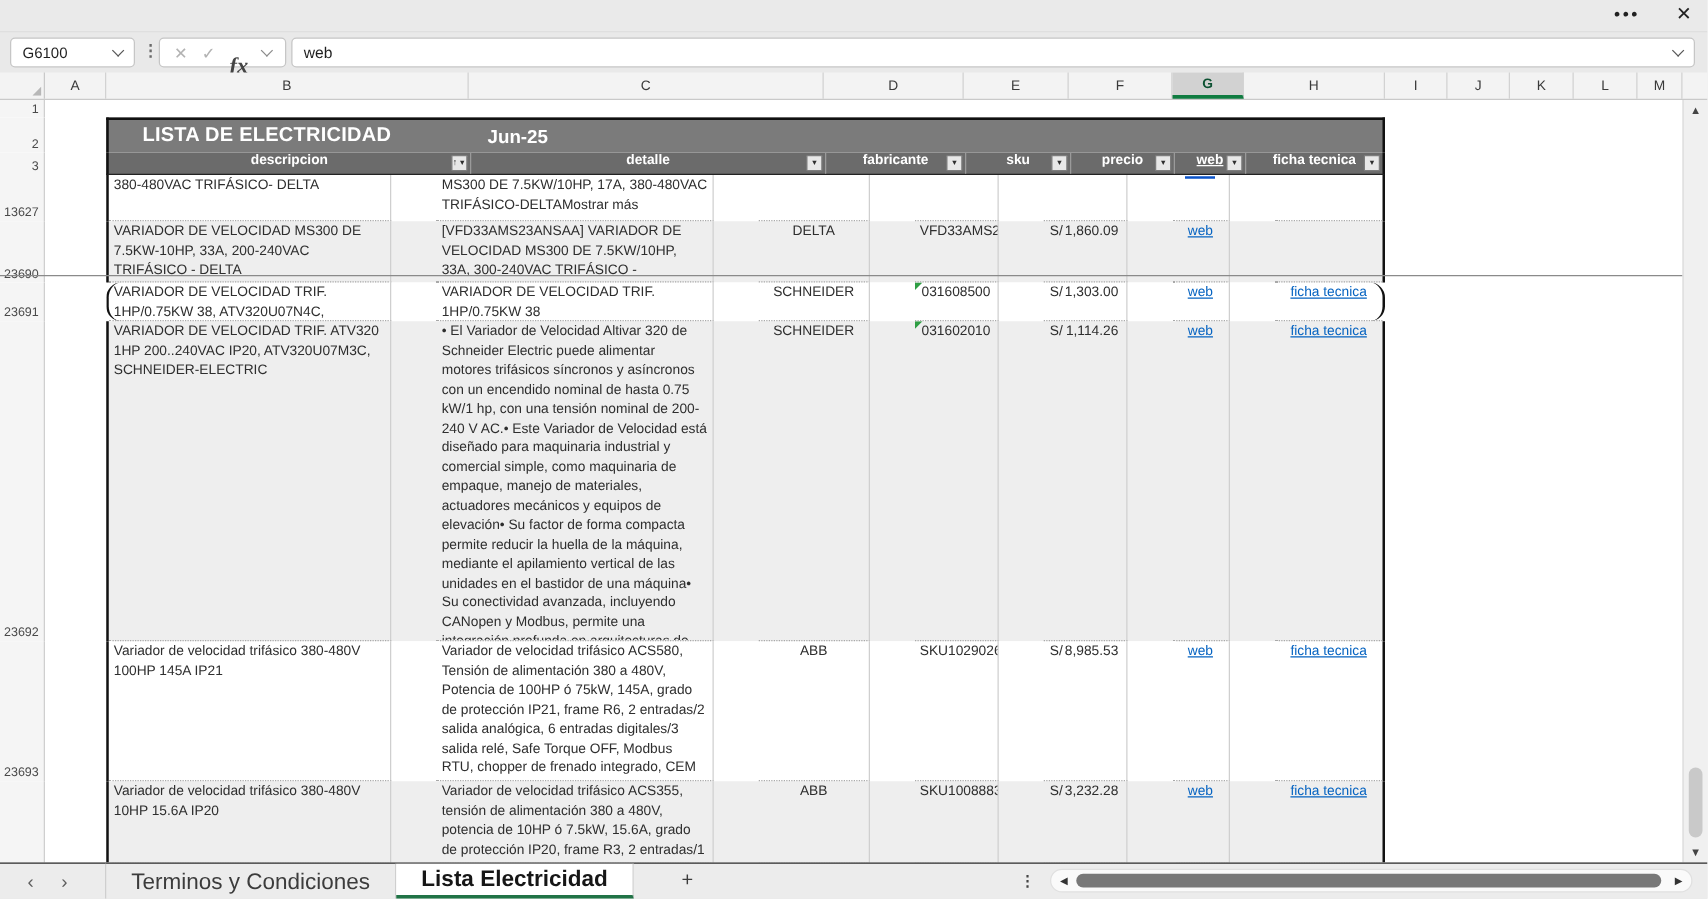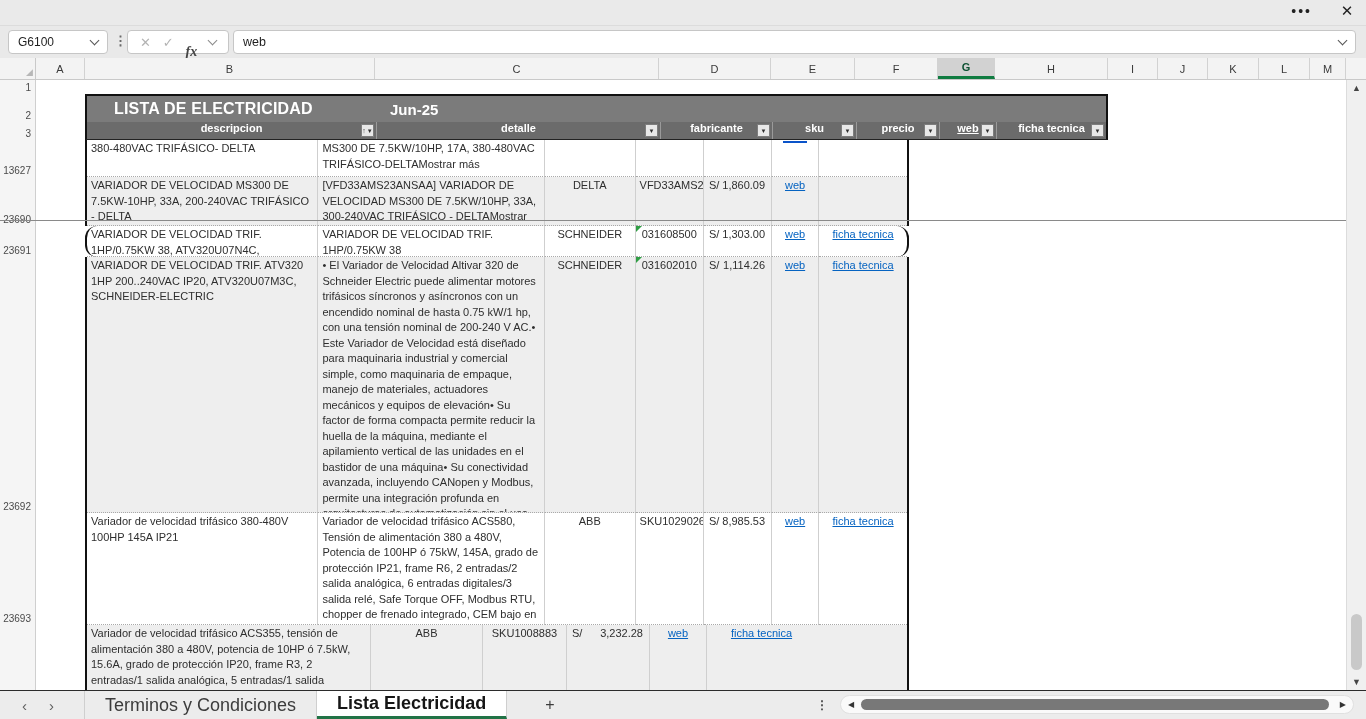--- a/index.html
+++ b/index.html
@@ -13,21 +13,21 @@
   .close-x { position:absolute; right:8px; top:2px; font-size:15px; color:#222; width:22px; text-align:center; }
 
   
   .fbar { position:absolute; left:0; top:26px; width:1366px; height:32px; background:#e9e9e9; }
   .namebox { position:absolute; left:8px; top:4px; width:100px; height:24px; background:#fff; border:1px solid #c6c6c6; border-radius:4px; display:flex; align-items:center; }
   .namebox .txt { padding-left:9px; font-size:12px; color:#1f1f1f; flex:1; }
   .chev { width:7px; height:7px; border-right:1.6px solid #555; border-bottom:1.6px solid #555; transform:rotate(45deg); margin:-3px 9px 0 0; display:inline-block; }
   .vdots { position:absolute; left:114px; top:7px; color:#6a6a6a; font-size:13px; font-weight:bold; }
   .fxgroup { position:absolute; left:127px; top:4px; width:102px; height:24px; background:#fff; border:1px solid #c6c6c6; border-radius:4px; display:flex; align-items:center; justify-content:space-evenly; }
   .fx-cancel, .fx-check { color:#b3b3b3; font-size:13px; }
-  .fx-label { font-family:"Liberation Serif", serif; font-style:italic; font-size:14px; color:#444; font-weight:bold;margin-top:20px; }
+  .fx-label { font-family:"Liberation Serif", serif; font-style:italic; font-size:18px; color:#444; font-weight:bold;margin-top:20px; }
   .fxgroup .chev { margin:-3px 0 0 0; border-color:#8a8a8a; }
   .ffield { position:absolute; left:233px; top:4px; right:10px; height:24px; background:#fff; border:1px solid #c6c6c6; border-radius:4px; display:flex; align-items:center; }
   .ffield .txt { padding-left:9px; font-size:12.5px; color:#1f1f1f; flex:1; }
 
   
   .colstrip { position:absolute; left:0; top:58px; width:1366px; height:22px; background:#f3f3f3; border-bottom:1px solid #c9c9c9; display:flex; }
   .corner { width:36px; height:100%; border-right:1px solid #c9c9c9; position:relative; }
   .corner .tri { position:absolute; right:2px; bottom:2px; font-size:9px; color:#b7b7b7; line-height:9px; }
   .colh { height:100%; border-right:1px solid #d2d2d2; display:flex; align-items:center; justify-content:center; font-size:11px; color:#3a3a3a; }
   .colh.sel { background:#d2d2d2; border-bottom:3px solid #107c41; color:#0c5132; font-weight:bold; }
@@ -46,21 +46,21 @@
 
   
   .theadwrap { width:1023px; flex:none; background:#6b6b6b; border-left:2px solid #111; border-right:2px solid #111; border-bottom:1px solid #222; display:flex; }
   .th { position:relative; height:100%; border-right:1px solid #9a9a9a; color:#fff; font-size:11px; font-weight:bold; display:flex; align-items:flex-start; justify-content:center; }
   .th:last-child { border-right:0; }
   .th .lbl.u { text-decoration:underline; }
   .fbtn { position:absolute; right:2px; top:2px; width:13px; height:13px; background:#e8e8e8; border:1px solid #7d7d7d; border-radius:1px; display:flex; align-items:center; justify-content:center; color:#2e2e2e; font-size:6px; line-height:6px; }
   .fbtn .up { font-size:7px; margin-right:1px; }
 
   
-  .tcells { width:824px; flex:none; display:flex; border-left:2px solid #111; border-right:2px solid #111; }
+  .tcells { width:1023px; flex:none; display:flex; border-left:2px solid #111; border-right:2px solid #111;gap:36px; }
   .cell { position:relative; height:100%; border-right:1px solid #cfcfcf; border-bottom:1px dotted #a9a9a9; overflow:hidden; font-size:11px; line-height:15.5px; color:#2e2e2e; padding:1px 4px 0 4px; }
   .cell:last-child { border-right:0; }
   .cell.center { text-align:center; }
   .cell.precio { display:flex; justify-content:space-between; align-items:flex-start; padding:1px 6px 0 5px; }
   .link { color:#0563c1; text-decoration:underline; cursor:pointer; }
   .flag { position:absolute; left:0; top:0; width:0; height:0; border-top:6px solid #2f9e44; border-right:6px solid transparent; }
   .clipbar { display:block; width:24px; height:2px; background:#0a53c9; margin:0 auto; }
   .c0{width:290px;} .c1{width:284px;} .c2{width:112px;} .c3{width:84px;} .c4{width:83px;} .c5{width:57px;} .c6{width:109px;}
 
   
@@ -277,20 +277,21 @@
               <span>8,985.53</span>
             </div>
             <div class="cell c5 center"><span class="link">web</span></div>
             <div class="cell c6 center"><span class="link">ficha tecnica</span></div>
           </div>
         </div>
         <div class="grow" style="height: 66px;">
           <div class="rh"></div>
           <div class="aspace"></div>
           <div class="tcells" style="background: rgb(238, 238, 238);">
+            <div class="cell c0">Variador de velocidad trifásico 380-480V 10HP 15.6A IP20</div>
             <div class="cell c1">Variador de velocidad trifásico ACS355, tensión de alimentación 380 a 480V, potencia de 10HP ó 7.5kW, 15.6A, grado de protección IP20, frame R3, 2 entradas/1 salida analógica, 5 entradas/1 salida</div>
             <div class="cell c2 center">ABB</div>
             <div class="cell c3 center" style="white-space: nowrap;">SKU1008883</div>
             <div class="cell c4 precio">
               <span>S/</span>
               <span>3,232.28</span>
             </div>
             <div class="cell c5 center"><span class="link">web</span></div>
             <div class="cell c6 center"><span class="link">ficha tecnica</span></div>
           </div>

